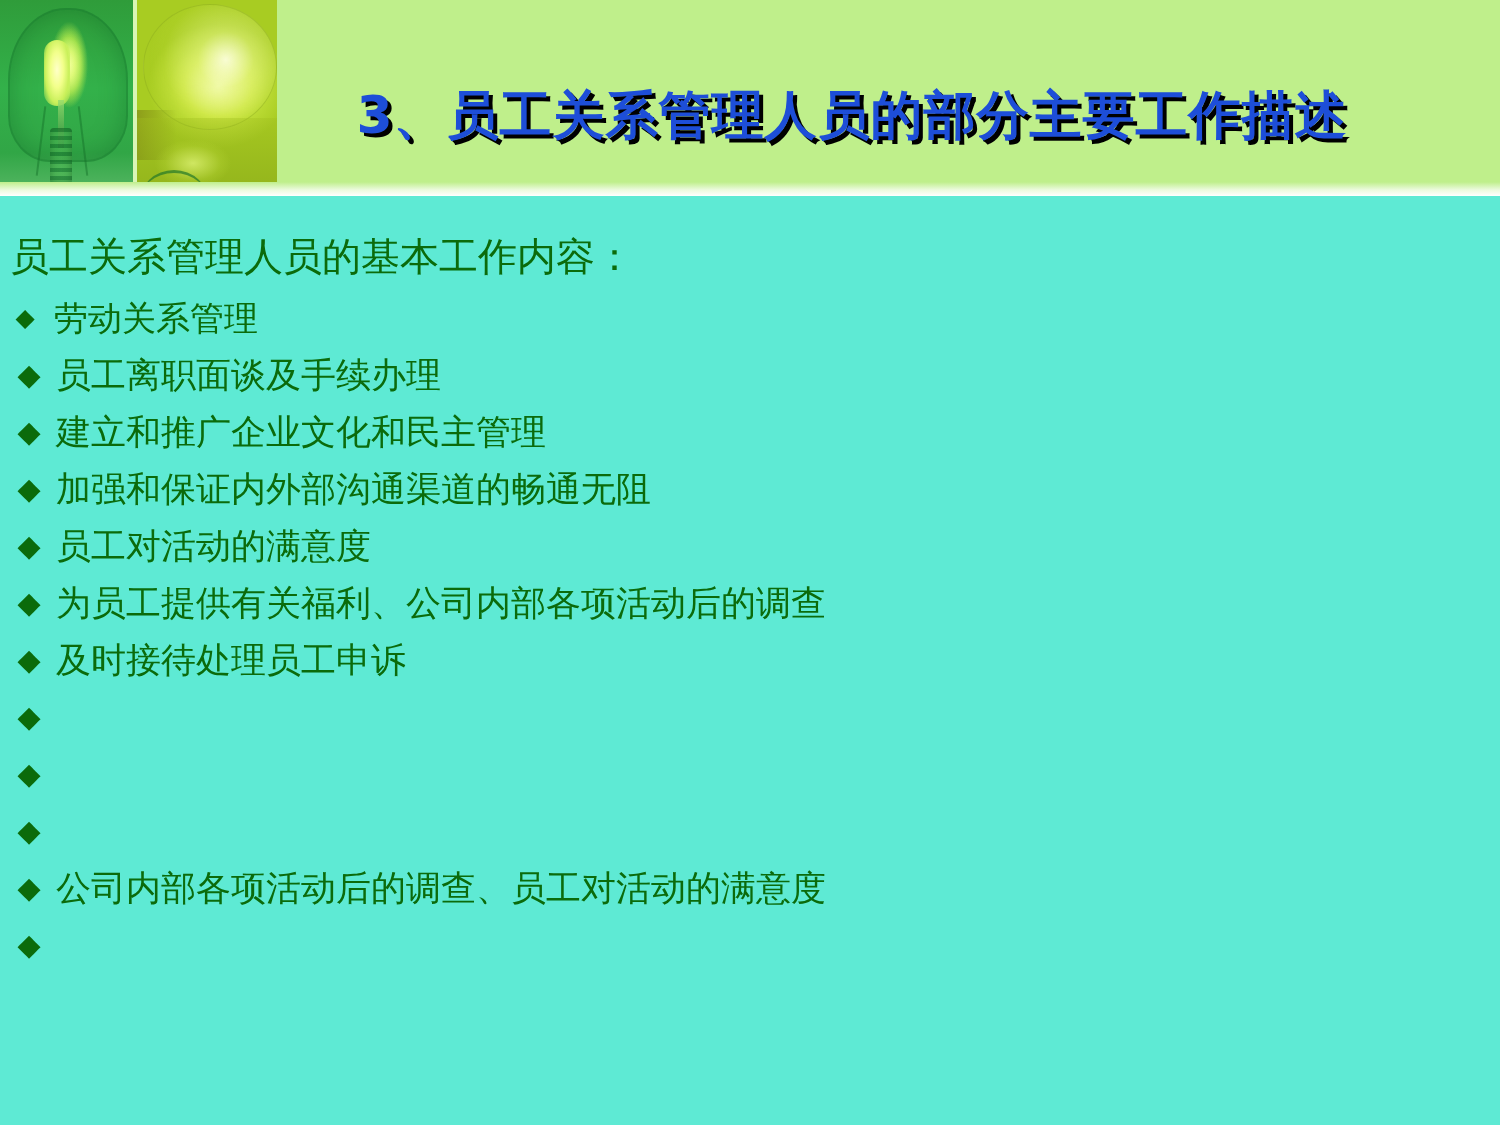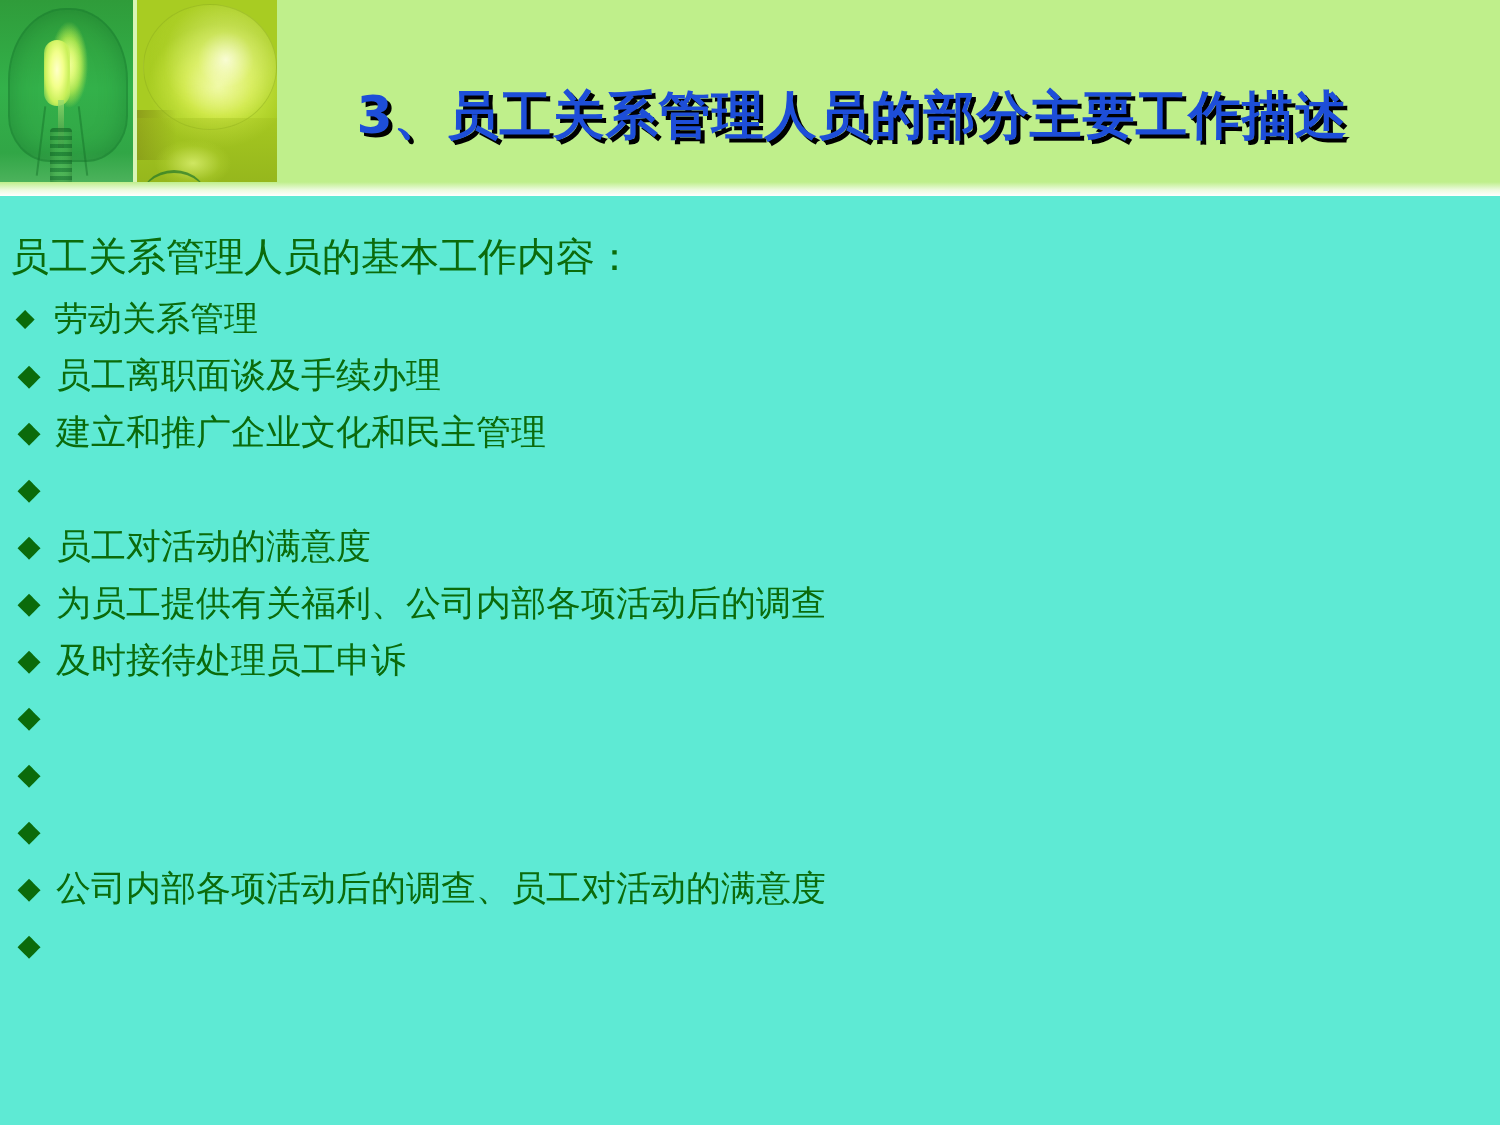--- a/index.html
+++ b/index.html
@@ -269,20 +269,21 @@
     <li class="bullet-item">
       <span class="bullet-marker">◆</span>
       <span class="bullet-text">员工离职面谈及手续办理</span>
     </li>
     <li class="bullet-item">
       <span class="bullet-marker">◆</span>
       <span class="bullet-text">建立和推广企业文化和民主管理</span>
     </li>
     <li class="bullet-item">
       <span class="bullet-marker">◆</span>
+      <span class="bullet-text">加强和保证内外部沟通渠道的畅通无阻</span>
     </li>
     <li class="bullet-item">
       <span class="bullet-marker">◆</span>
       <span class="bullet-text">员工对活动的满意度</span>
     </li>
     <li class="bullet-item">
       <span class="bullet-marker">◆</span>
       <span class="bullet-text">为员工提供有关福利、公司内部各项活动后的调查</span>
     </li>
     <li class="bullet-item">

